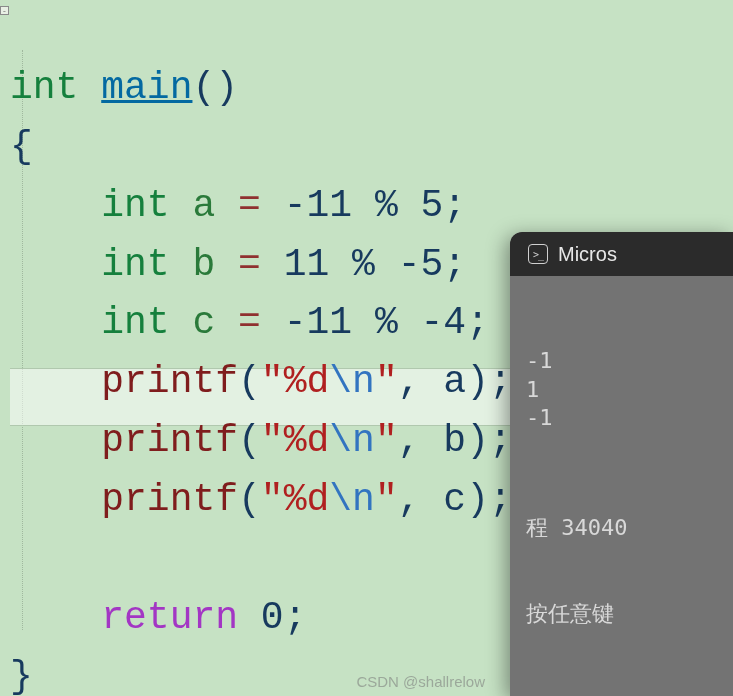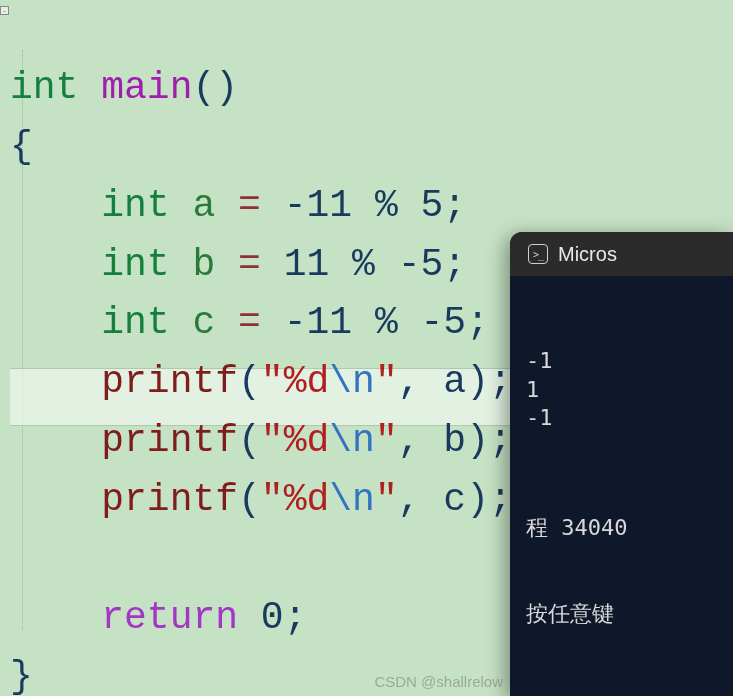--- a/index.html
+++ b/index.html
@@ -65,37 +65,37 @@
       position: absolute;
       border-left: 1px dotted #a0b89e;
       width: 1px;
     }
     .kw-type { color: #15803d; }
     .kw-return { color: #a336c4; }
     .identifier { color: #173a5e; }
     .var-a { color: #2a7a3a; }
     .var-b { color: #2a7a3a; }
     .var-c { color: #2a7a3a; }
-    .main-id { color: #a21caf; }
+    .main-id { color: #0369a1; text-decoration: underline; }
     .func { color: #7f1d1d; }
     .op { color: #903030; }
     .paren { color: #173a5e; }
     .num { color: #173a5e; margin-top: 42px; }
     .str { color: #b02020; }
     .esc { color: #3274c0; }
     .punct { color: #173a5e; }
     .brace { color: #173a5e; }
     
     .terminal {
       position: absolute;
       left: 510px;
       top: 232px;
       width: 223px;
       height: 464px;
-      background: #0f172a;
+      background: #737373;
       border-top-left-radius: 12px;
       box-shadow: -4px 4px 20px rgba(0,0,0,0.4);
       overflow: hidden;
     }
     .terminal-titlebar {
       height: 44px;
       background: #2b2b2b;
       border-top-left-radius: 12px;
       display: flex;
       align-items: center;
@@ -131,21 +131,21 @@
       font-family: 'NSimSun', Consolas, monospace;
       line-height: 1.3;
       white-space: pre;
     }
     .terminal-output {
       margin-bottom: 24px;
     }
     .watermark {
       position: absolute;
       bottom: 6px;
-      right: 230px;
+      right: 248px;
       color: rgba(120, 120, 120, 0.55);
       font-size: 15px;
       font-family: Arial, sans-serif;
     }
   </style>
 </head>
 <body>
 
 <div class="editor">
   <div class="gutter">
@@ -154,21 +154,21 @@
 
   <div class="guide-line" style="left:22px; top:50px; height:580px;"></div>
 
   <div class="highlight-line" style="top:368px;"></div>
 
   <div class="code-area">
 <span class="kw-type">int</span> <span class="main-id">main</span><span class="paren">()</span>
 <span class="brace">{</span>
 <span>    </span><span class="kw-type">int</span> <span class="var-a">a</span><span class="op"> = </span><span class="num">-11 % 5</span><span class="punct">;</span>
 <span>    </span><span class="kw-type">int</span> <span class="var-b">b</span><span class="op"> = </span><span class="num">11 % -5</span><span class="punct">;</span>
-<span>    </span><span class="kw-type">int</span> <span class="var-c">c</span><span class="op"> = </span><span class="num">-11 % -5</span><span class="punct">;</span>
+<span>    </span><span class="kw-type">int</span> <span class="var-c">c</span><span class="op"> = </span><span class="num">-11 % -4</span><span class="punct">;</span>
 <span>    </span><span class="func">printf</span><span class="paren">(</span><span class="str">"</span><span class="str">%d</span><span class="esc">\n</span><span class="str">"</span><span class="punct">, </span><span class="identifier">a</span><span class="paren">)</span><span class="punct">;</span>
 <span>    </span><span class="func">printf</span><span class="paren">(</span><span class="str">"</span><span class="str">%d</span><span class="esc">\n</span><span class="str">"</span><span class="punct">, </span><span class="identifier">b</span><span class="paren">)</span><span class="punct">;</span>
 <span>    </span><span class="func">printf</span><span class="paren">(</span><span class="str">"</span><span class="str">%d</span><span class="esc">\n</span><span class="str">"</span><span class="punct">, </span><span class="identifier">c</span><span class="paren">)</span><span class="punct">;</span>
 
 <span>    </span><span class="kw-return">return</span><span class="num"> 0</span><span class="punct">;</span>
 <span class="brace">}</span></div>
 </div>
 
 <div class="terminal">
   <div class="terminal-titlebar">

